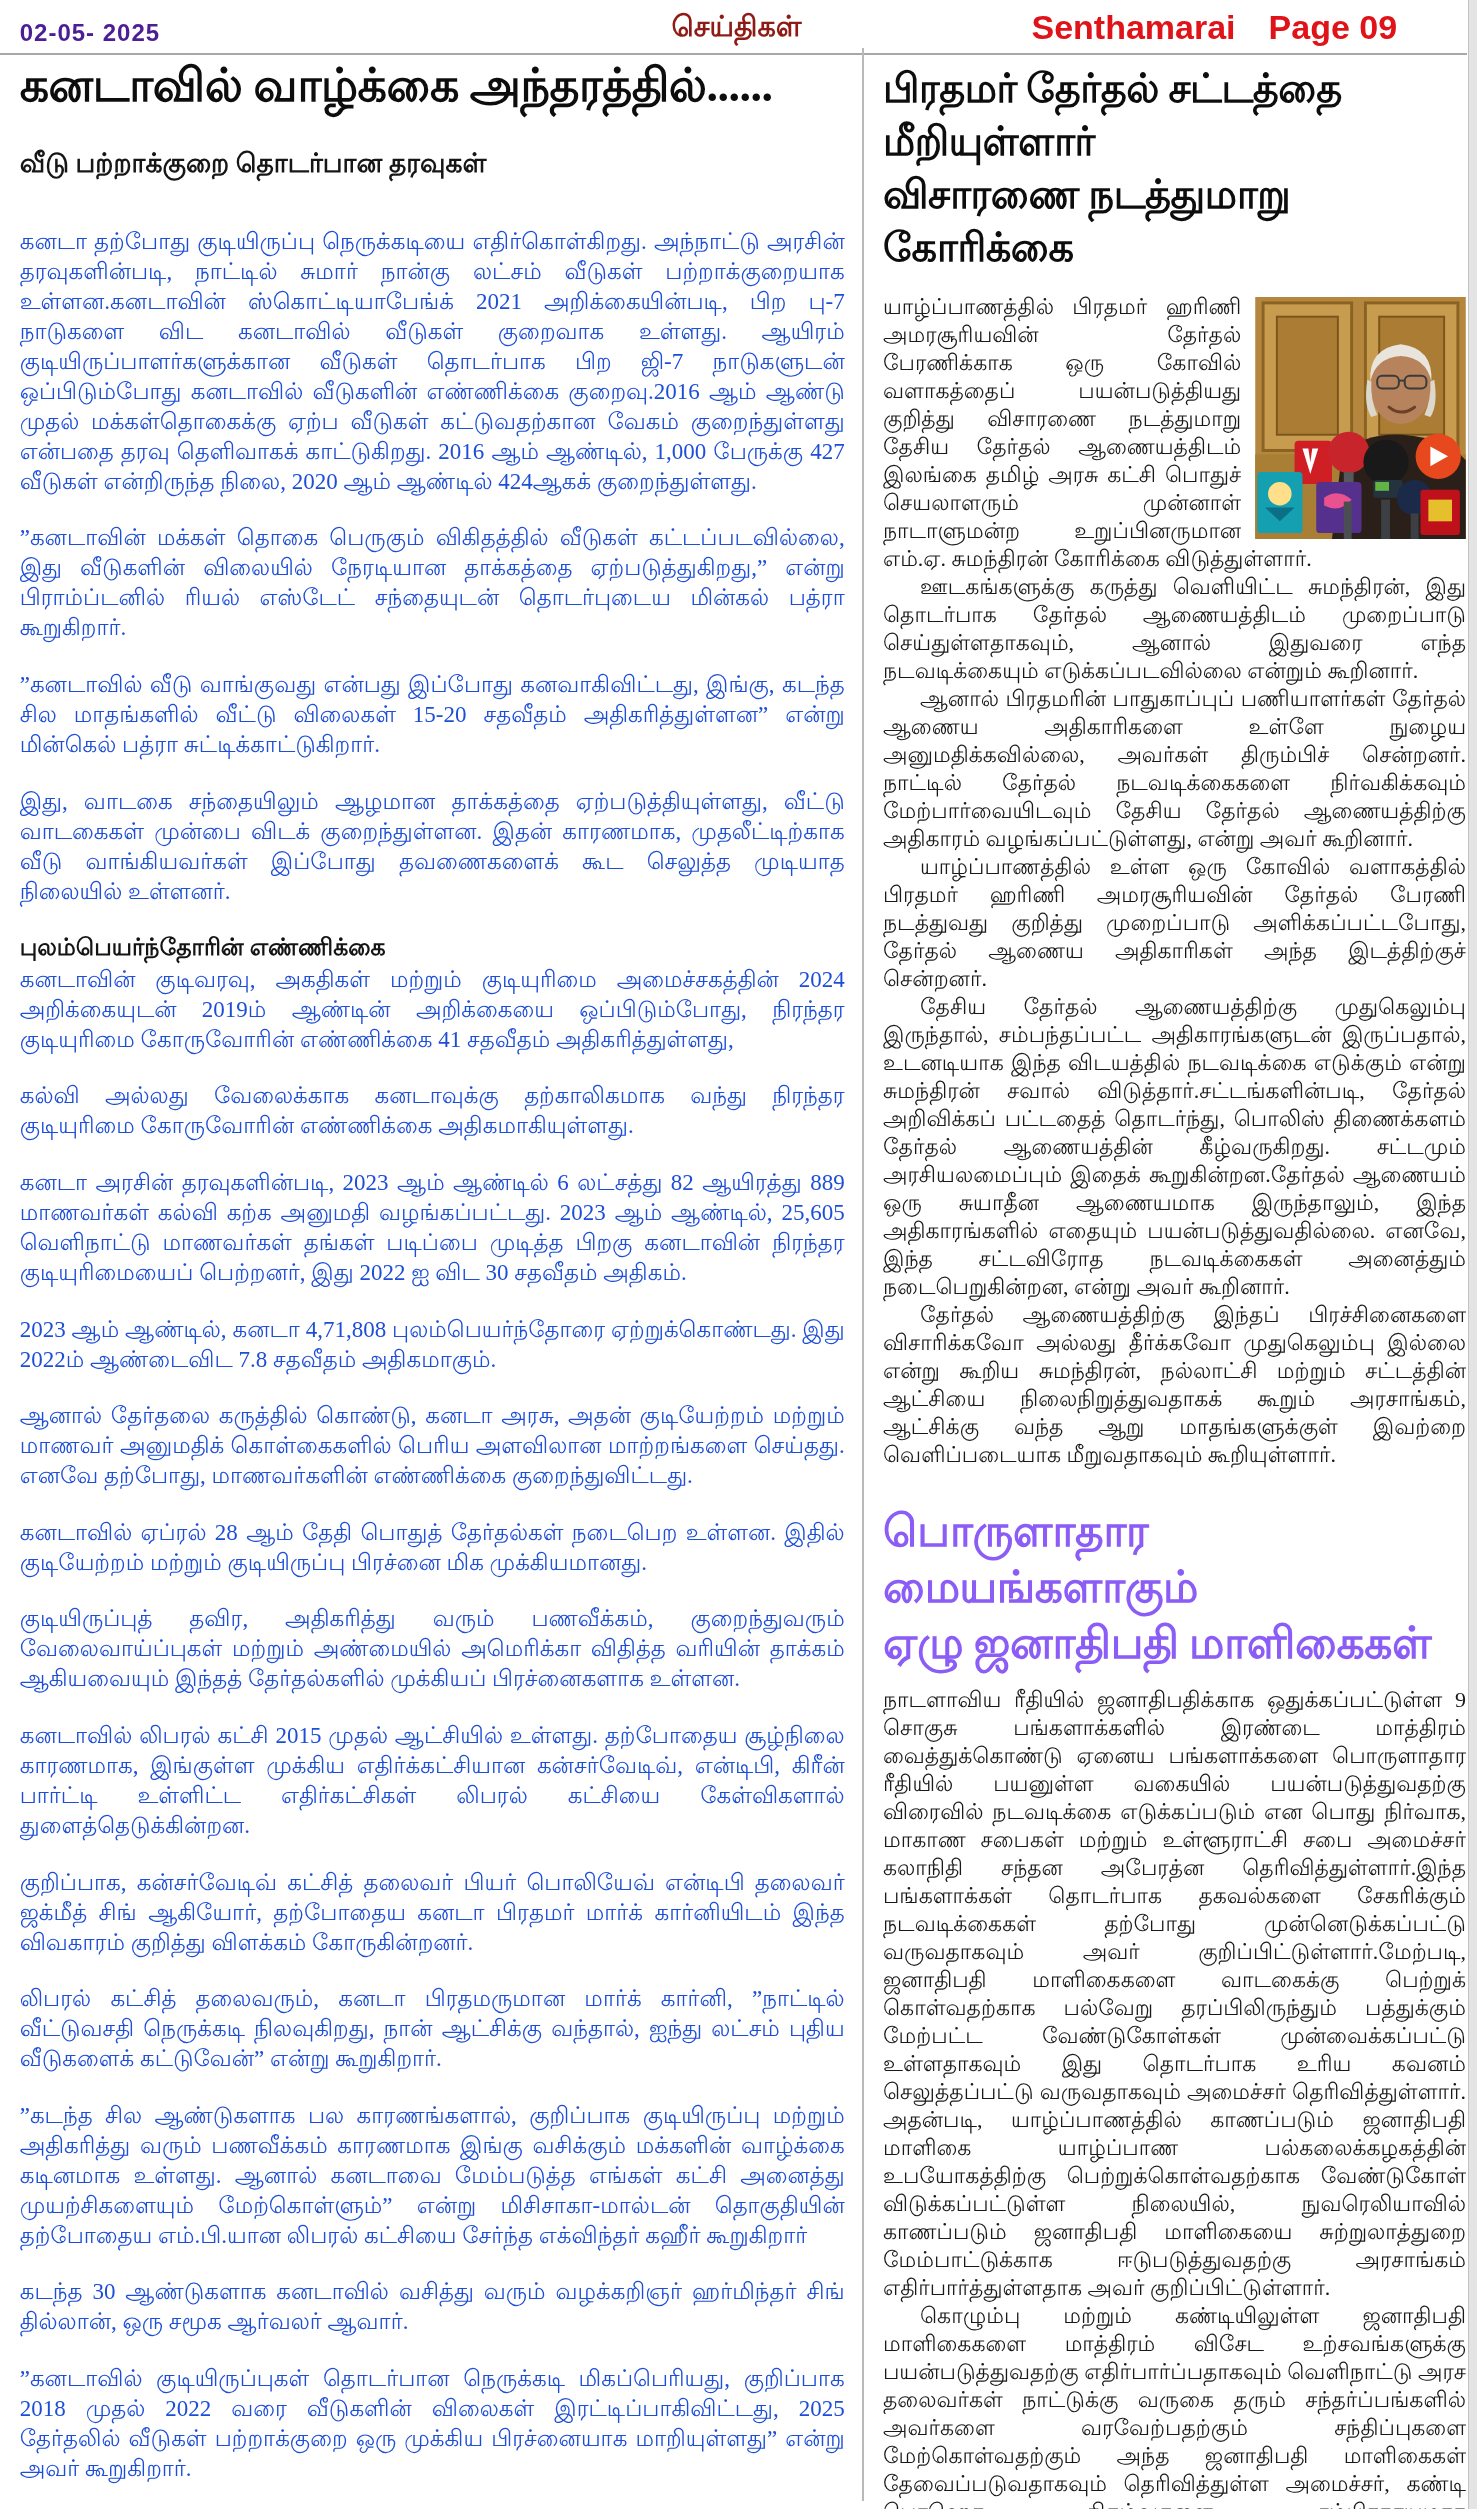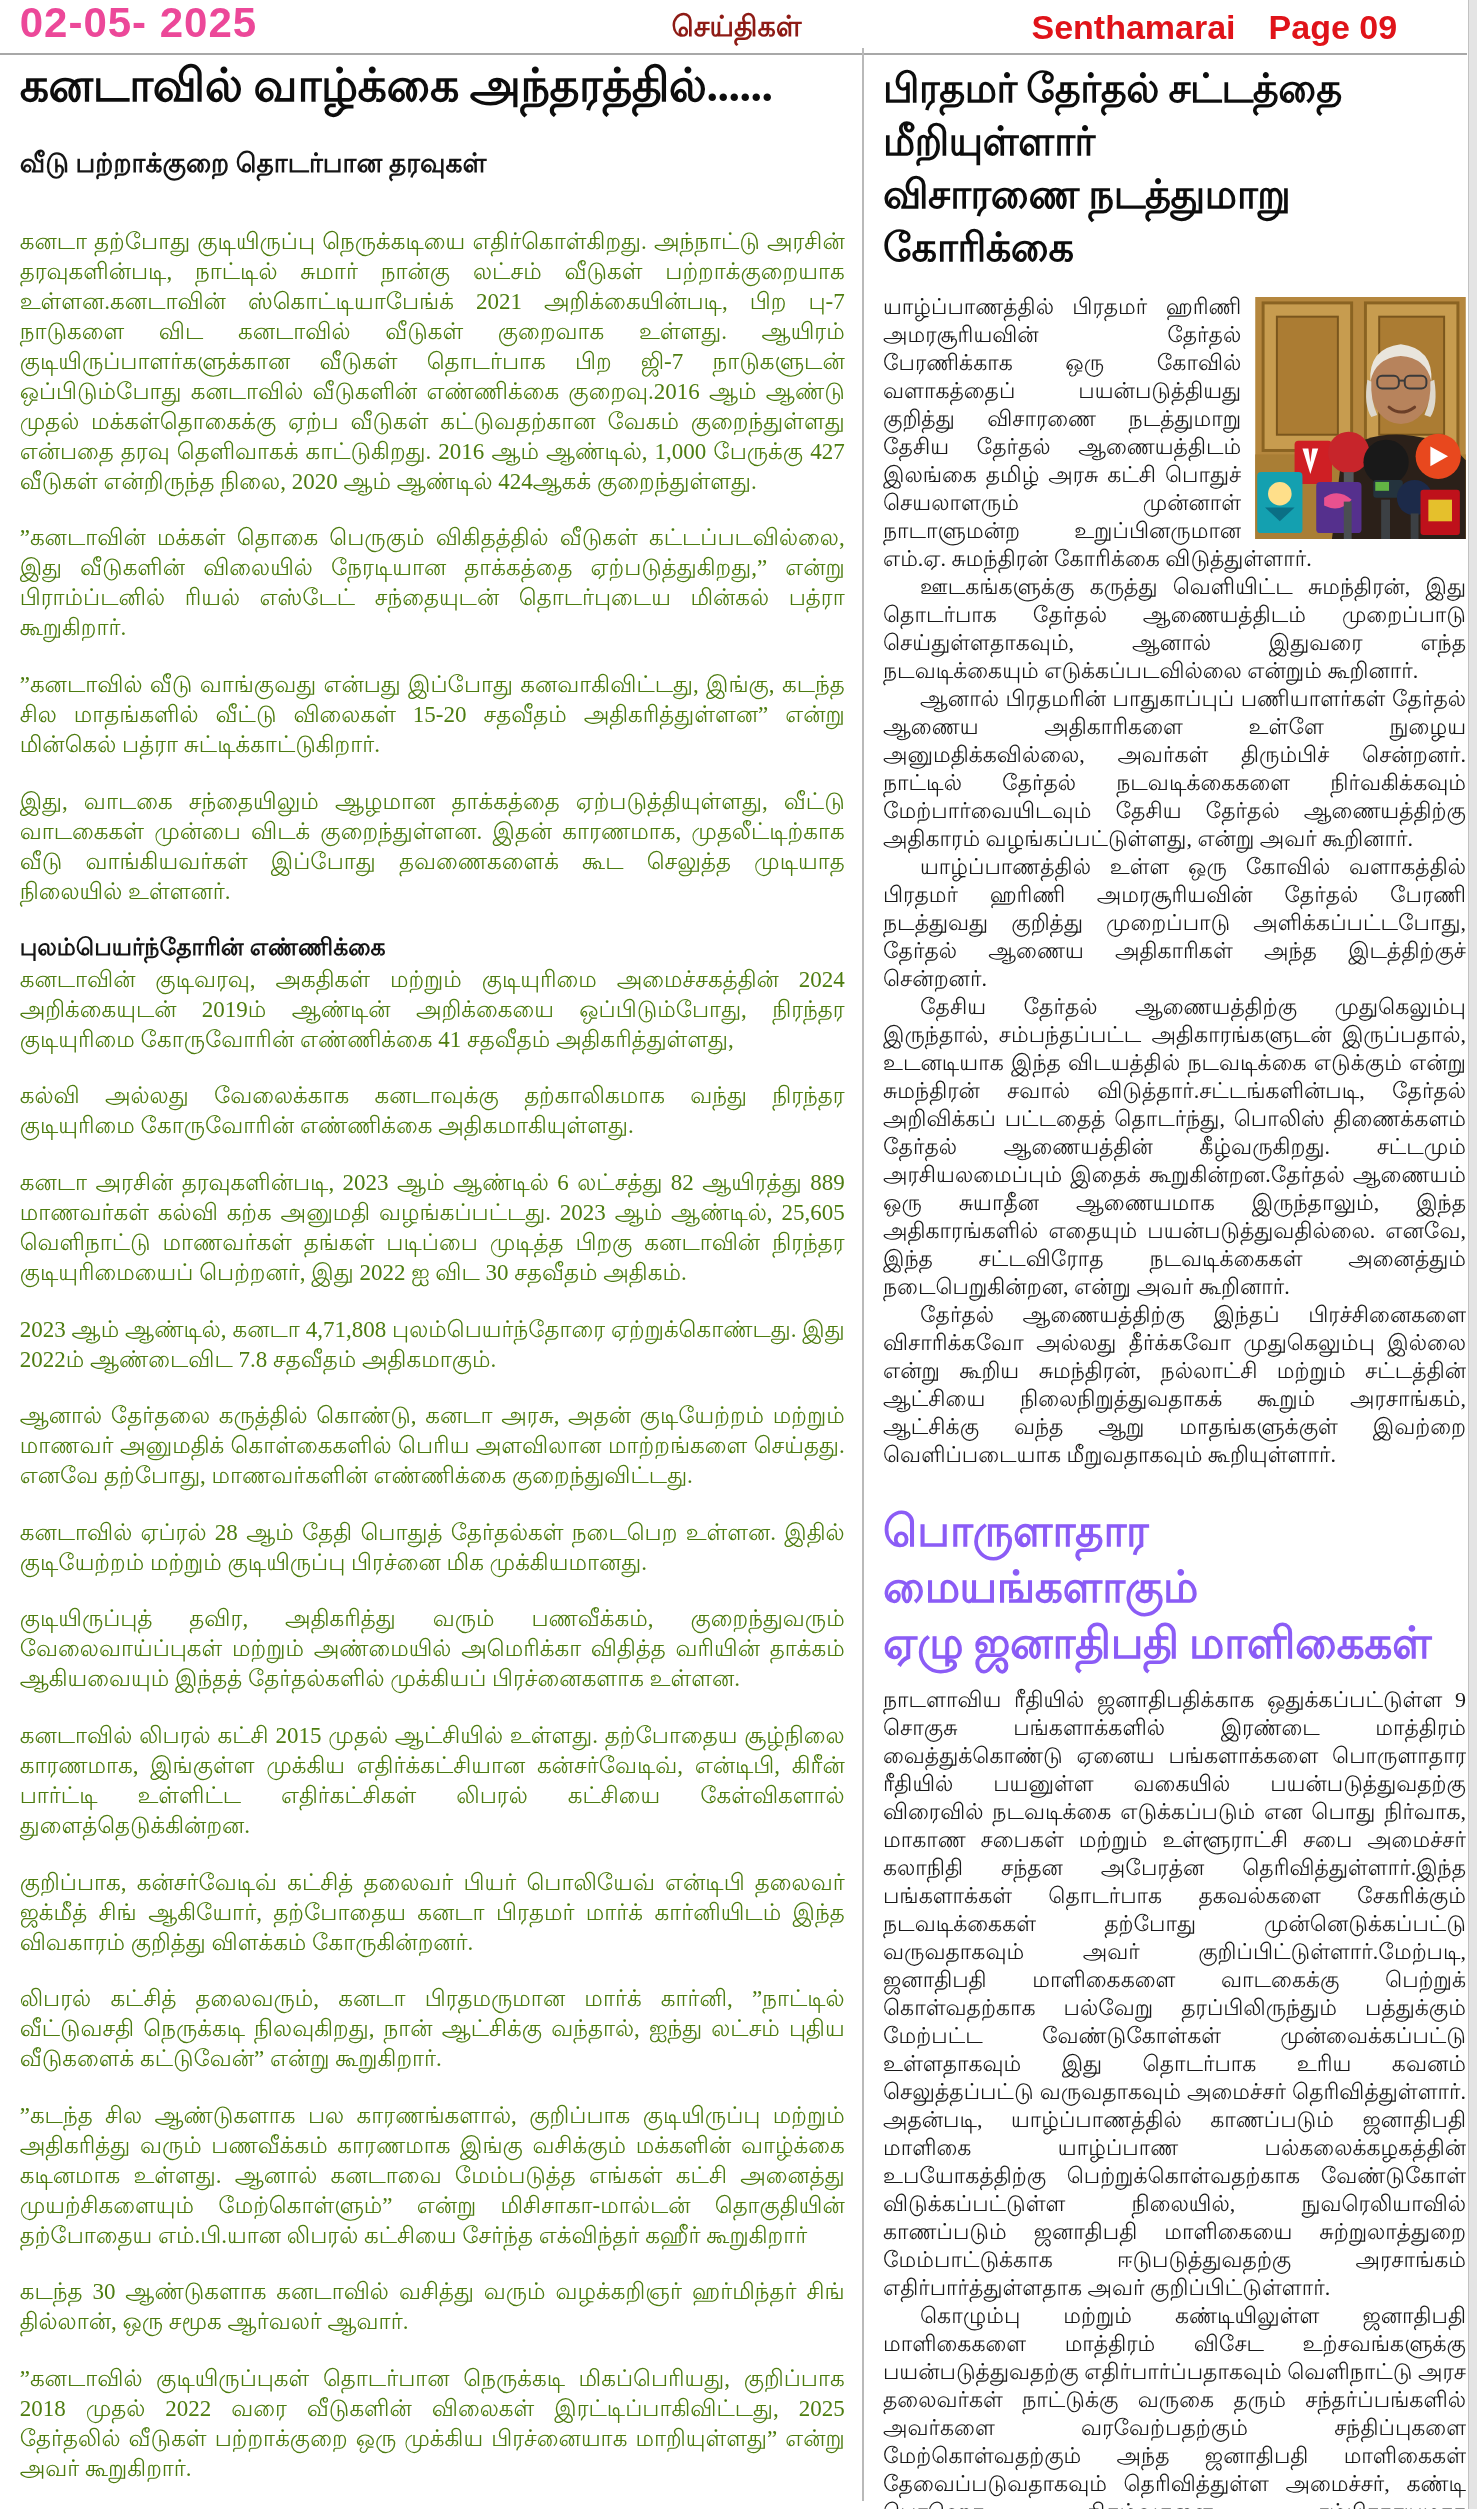--- a/index.html
+++ b/index.html
@@ -9,33 +9,33 @@
     overflow:hidden;
   }
   .top-artifact{position:absolute;top:1px;left:0;width:921px;height:2px;background:#4a4a4a;}
   .right-edge-band{position:absolute;top:0;right:0;width:8.9px;height:2510px;background:#e4e4e4;border-left:1px solid #c2c2c2;}
   
   .header{
     position:absolute;top:0;left:0;width:1467px;height:55px;
     display:flex;align-items:flex-end;box-sizing:border-box;
     padding:0 13.8px 5.9px 19.7px;border-bottom:2px solid #a8a8a8;background:#fff;
   }
-  .header .h-left{flex:1;font-family:"Liberation Sans","DejaVu Sans",sans-serif;font-weight:bold;font-size:42px;color:#ec4899;letter-spacing:1px;}
+  .header .h-left{flex:1;font-family:"Liberation Sans","DejaVu Sans",sans-serif;font-weight:bold;font-size:24px;color:#4c1d95;letter-spacing:1px;}
   .header .h-center{flex:1;text-align:center;font-size:28.6px;font-weight:bold;color:#8e1b15;}
   .header .h-right{flex:1;text-align:center;font-family:"Liberation Sans","DejaVu Sans",sans-serif;font-weight:bold;font-size:34px;color:#e01319;white-space:nowrap;}
   .header .h-right .pagegap{display:inline-block;width:33px;}
   
   .content{position:absolute;top:48px;left:0;width:1467px;height:2453px;}
   .col-divider{position:absolute;top:0;left:862px;width:2px;height:2453px;background:#b9b9b9;}
   .left-col{position:absolute;top:0;left:19.7px;width:825px;}
   .right-col{position:absolute;top:0;left:883px;width:583px;}
   
   .l-headline{font-size:46px;line-height:55px;font-weight:bold;color:#0d0d0d;margin:9.9px 0 35px 0;letter-spacing:-0.5px;}
   .l-subtitle{font-size:26.6px;font-weight:bold;margin:0 0 45px 0;color:#161616;}
-  .l-body p{font-size:23px;line-height:30px;text-align:justify;margin:0 0 26.6px 0;color:#4d7c0f;}
+  .l-body p{font-size:23px;line-height:30px;text-align:justify;margin:0 0 26.6px 0;color:#1d4ed8;}
   .l-body h3{font-size:23.6px;line-height:29.6px;font-weight:bold;margin:0 0 2px 0;color:#141414;}
   
   .r-headline{font-size:40px;line-height:53px;font-weight:bold;color:#0d0d0d;margin:13.8px 0 19.7px 0;letter-spacing:-0.5px;}
   .r1-body{overflow:hidden;}
   .r1-body p, .r2-body p{font-size:22px;line-height:28px;text-align:justify;margin:0;color:#191919;}
   .r1-body p:not(:first-of-type), .r2-body p:not(:first-of-type){text-indent:37px;}
   .r2-headline{font-size:44px;line-height:56px;font-weight:bold;color:#8b5cf6;margin:35px 0 13.8px 0;letter-spacing:-0.5px;}
   
   .photo{
     float:right;width:211px;height:242px;margin:3.9px 0 5.9px 13.8px;position:relative;

